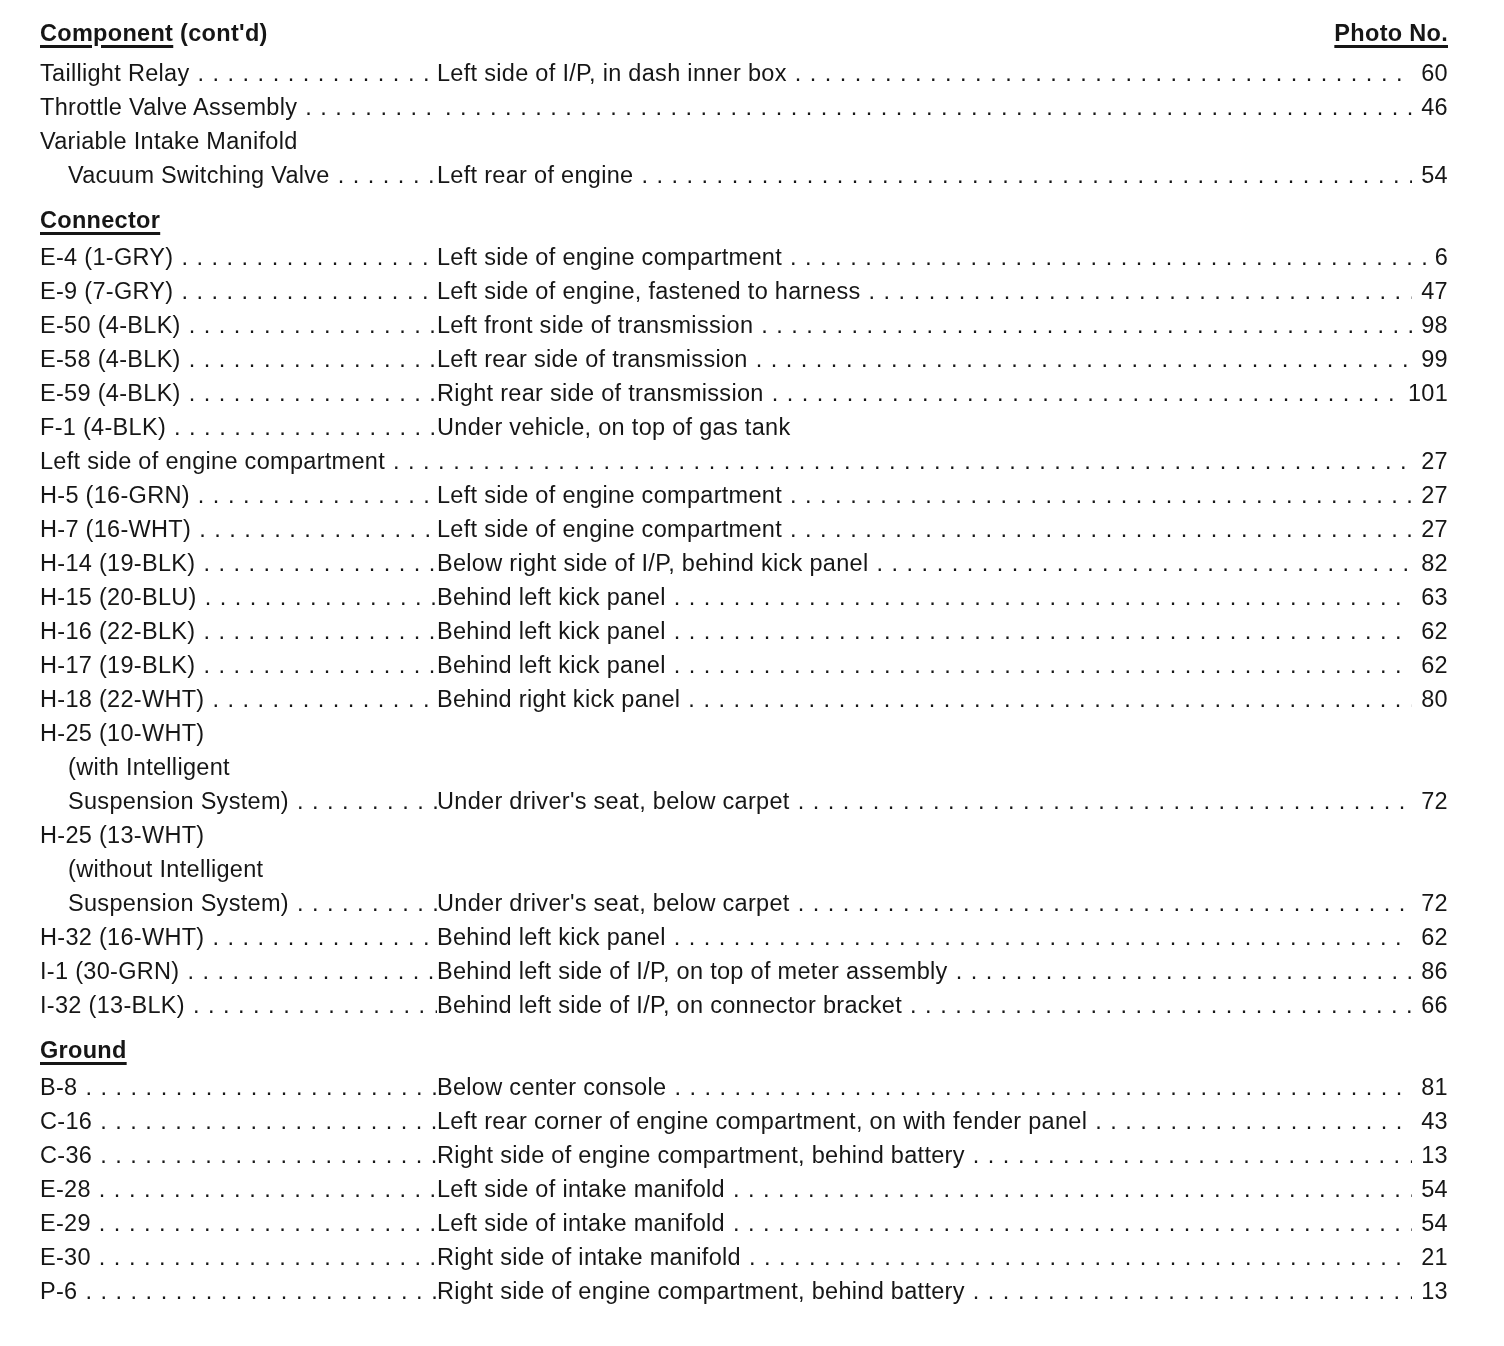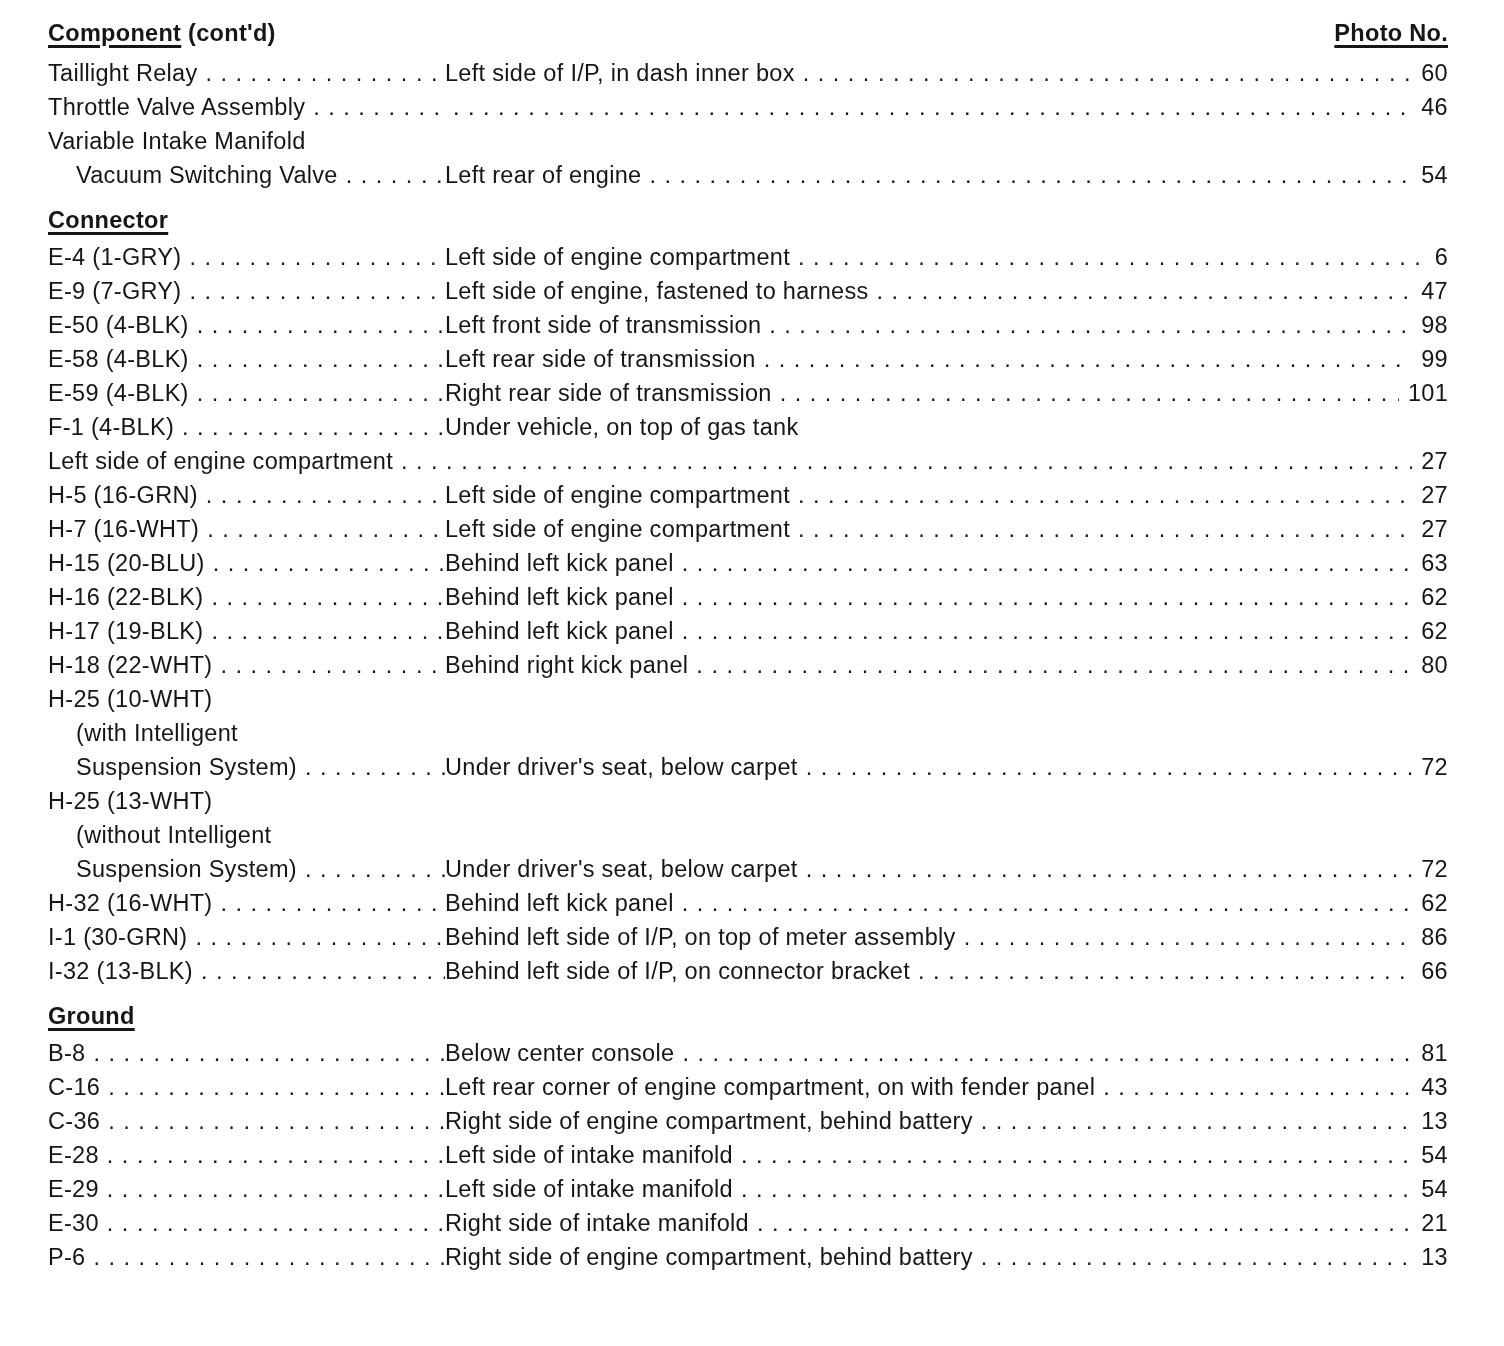--- a/index.html
+++ b/index.html
@@ -6,21 +6,21 @@
   html, body { background: #ffffff; }
   body {
     width: 1504px;
     height: 1346px;
     overflow: hidden;
     font-family: "Liberation Sans", "DejaVu Sans", sans-serif;
     color: #161616;
     font-size: 23.5px;
     letter-spacing: 0.3px;
   }
-  .page { padding: 14px 56px 0 24px; margin-left: 24px; }
+  .page { padding: 14px 56px 0 40px; }
 
   .hdr-row {
     display: flex;
     justify-content: space-between;
     align-items: baseline;
     font-weight: 700;
     line-height: 38px;
     margin-bottom: 4px;
     white-space: nowrap;
   }
@@ -181,20 +181,29 @@
           <div class="comp">
             <span class="txt">H-7 (16-WHT)</span>
             <span class="leader"></span>
           </div>
           <span class="loc">Left side of engine compartment</span>
           <span class="leader"></span>
           <span class="photo">27</span>
         </div>
         <div class="row">
           <div class="comp">
+            <span class="txt">H-14 (19-BLK)</span>
+            <span class="leader"></span>
+          </div>
+          <span class="loc">Below right side of I/P, behind kick panel</span>
+          <span class="leader"></span>
+          <span class="photo">82</span>
+        </div>
+        <div class="row">
+          <div class="comp">
             <span class="txt">H-15 (20-BLU)</span>
             <span class="leader"></span>
           </div>
           <span class="loc">Behind left kick panel</span>
           <span class="leader"></span>
           <span class="photo">63</span>
         </div>
         <div class="row">
           <div class="comp">
             <span class="txt">H-16 (22-BLK)</span>

